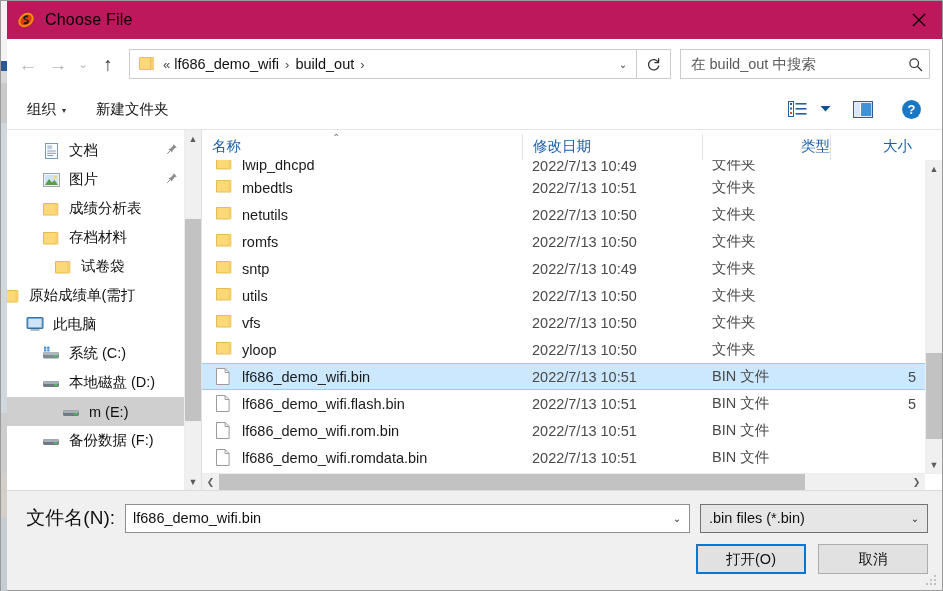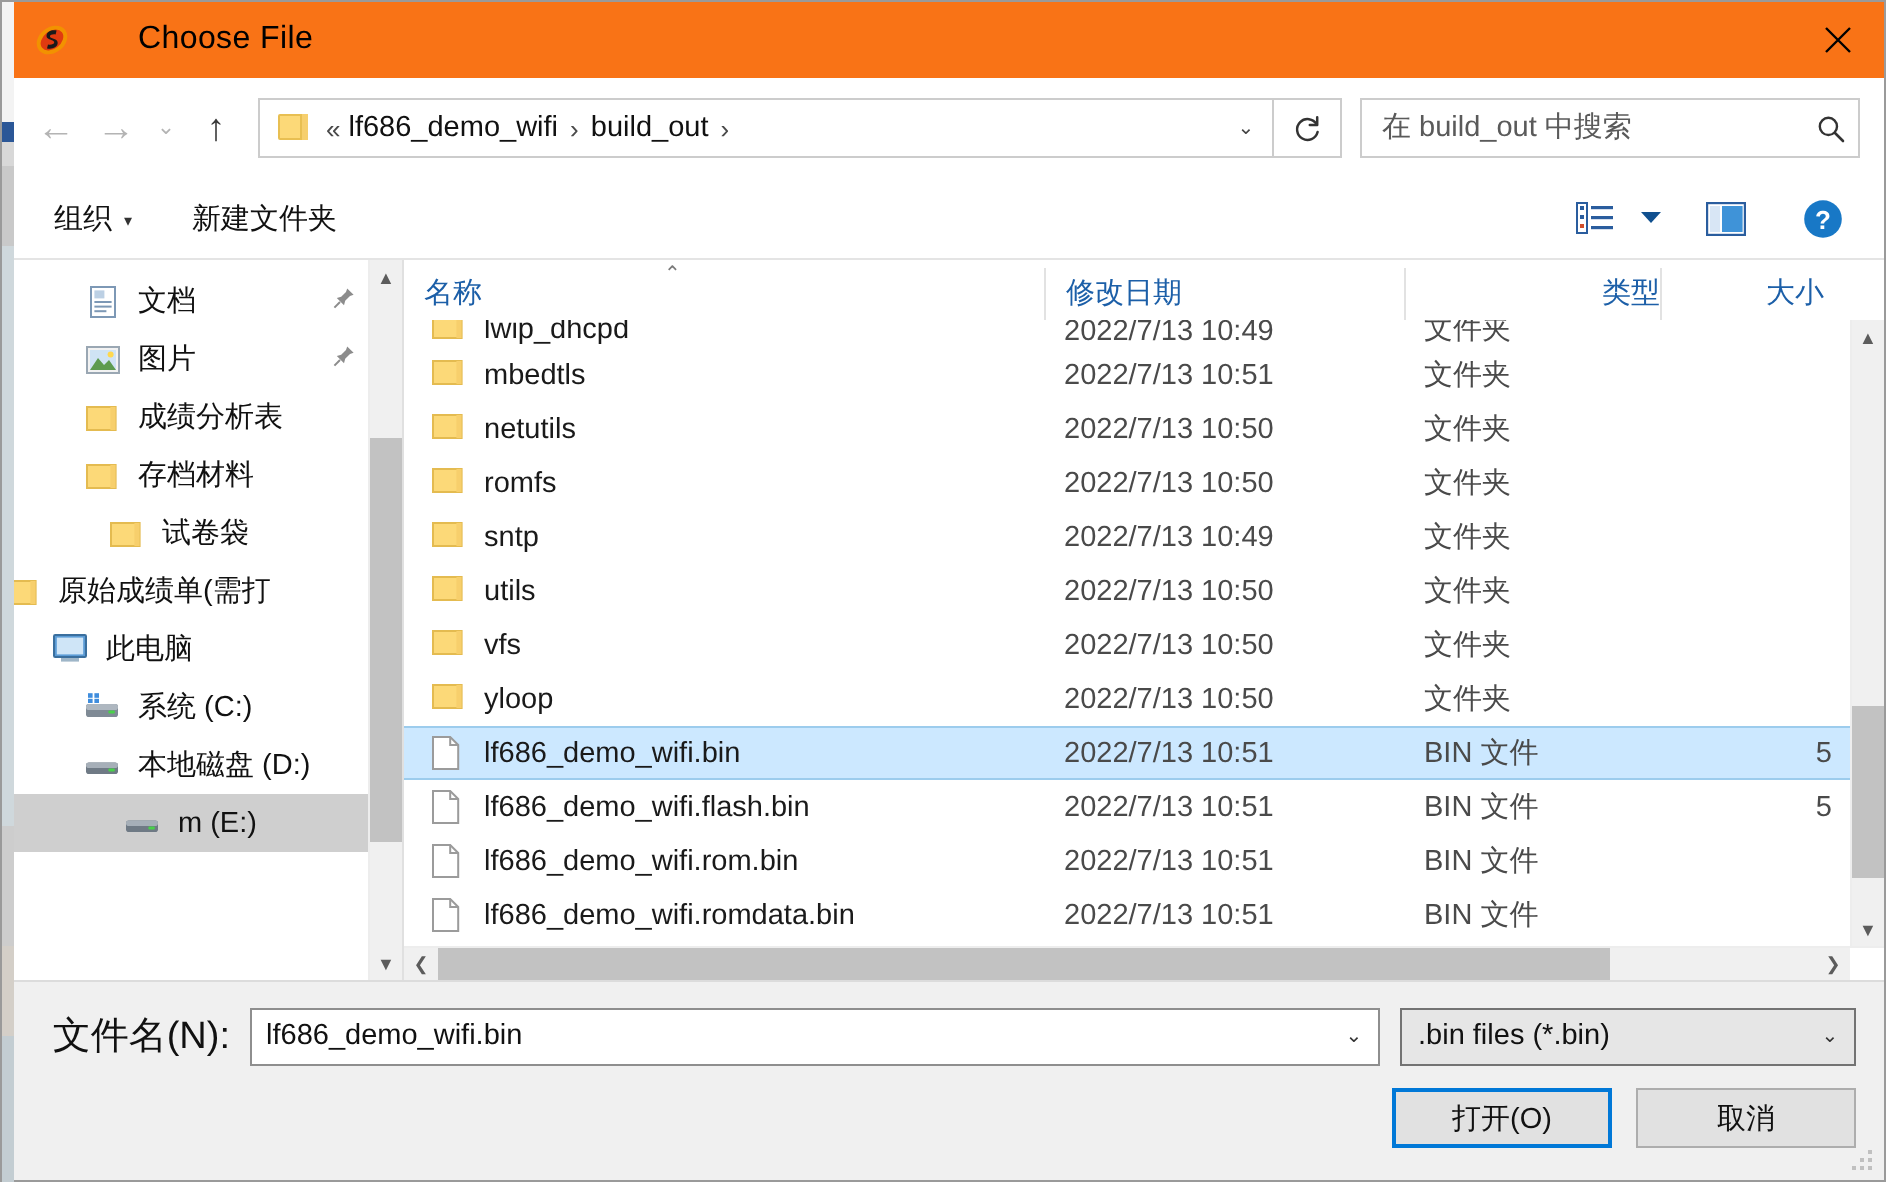--- a/index.html
+++ b/index.html
@@ -27,24 +27,23 @@
     z-index: 50;
     overflow: hidden;
   }
   .bg-sliver i { display:block; width:6px; }
 
   
   .titlebar {
     height: 38px;
     display: flex;
     align-items: center;
-    background: #f97316;
+    background: #be185d;
     flex: 0 0 38px;
     position: relative;
-    gap: 24px;
   }
   .title-icon {
     width: 18px; height: 18px;
     margin-left: 16px; margin-right: 10px;
     position: relative;
     flex: 0 0 18px;
   }
   .title-text {
     font-size: 16px;
     color: #000000;
@@ -703,20 +702,30 @@
           </div>
           <div class="tree-row selected" style="padding-left: 60px;">
             <span class="tree-ico">
               <svg width="18" height="15" viewBox="0 0 18 15">
                 <rect x="1" y="6.2" width="16" height="5.8" rx="1.4" fill="#6f7a85"></rect>
                 <rect x="1" y="6.2" width="16" height="2.8" rx="1.4" fill="#a6afb8"></rect>
                 <rect x="12.2" y="9.2" width="3.2" height="1.5" rx="0.5" fill="#49d14a"></rect>
               </svg>
             </span>
             <span class="tree-label">m (E:)</span>
+          </div>
+          <div class="tree-row" style="padding-left: 40px;">
+            <span class="tree-ico">
+              <svg width="18" height="15" viewBox="0 0 18 15">
+                <rect x="1" y="6.2" width="16" height="5.8" rx="1.4" fill="#6f7a85"></rect>
+                <rect x="1" y="6.2" width="16" height="2.8" rx="1.4" fill="#a6afb8"></rect>
+                <rect x="12.2" y="9.2" width="3.2" height="1.5" rx="0.5" fill="#49d14a"></rect>
+              </svg>
+            </span>
+            <span class="tree-label">备份数据 (F:)</span>
           </div>
         </div>
       <div class="vscroll">
         <div class="arrow">▲</div>
         <div class="track">
           <div class="thumb" style="top:22%;height:62%"></div>
         </div>
         <div class="arrow">▼</div>
       </div>
     </div>

